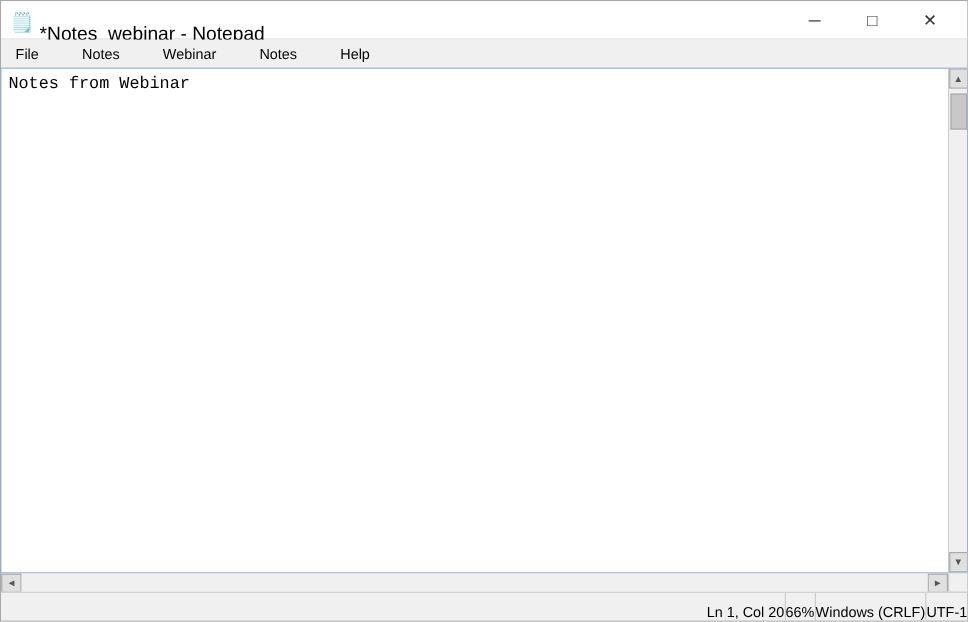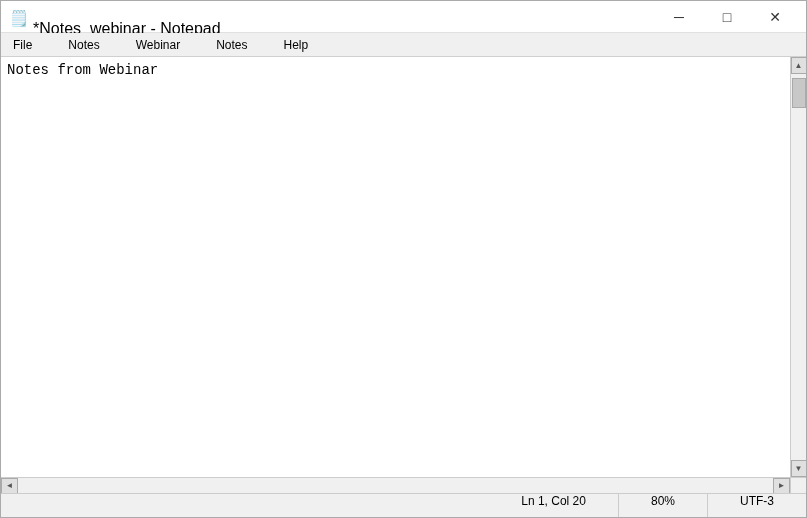--- a/index.html
+++ b/index.html
@@ -197,25 +197,25 @@
       height: 24px;
       background: #f0f0f0;
       border-top: 1px solid #ccc;
       display: flex;
       align-items: center;
       font-size: 12px;
       color: #000;
     }
 
     .status-section {
-      padding: 0 32px;
+      padding: 0 0;
       border-right: 1px solid #ccc;
       height: 100%;
       display: flex;
-      align-items: flex-start;
+      align-items: flex-end;
     }
 
     .status-section:first-child {
       flex: 1;
       justify-content: flex-end;
       border-right: 1px solid #ccc;
     }
   </style>
 </head>
 <body>
@@ -258,20 +258,23 @@
     <div class="scrollbar-x-track"></div>
     <div class="scrollbar-x-btn">►</div>
     <div class="scrollbar-x-corner"></div>
   </div>
 
   <div class="status-bar">
     <div class="status-section">
       <span>Ln 1, Col 20</span>
     </div>
     <div class="status-section">
-      <span>80%</span>
+      <span>66%</span>
+    </div>
+    <div class="status-section">
+      <span>Windows (CRLF)</span>
     </div>
     <div class="status-section" style="border-right:none;">
-      <span>UTF-3</span>
+      <span>UTF-1</span>
     </div>
   </div>
 
 </div>
 
 </body></html>

